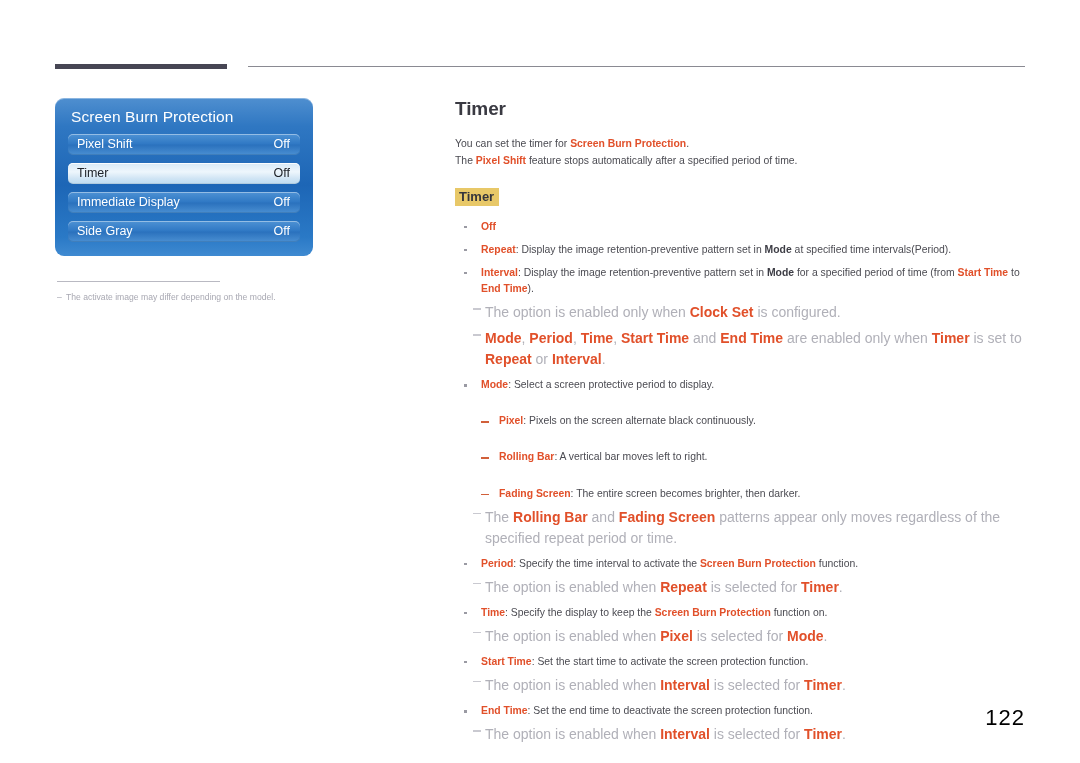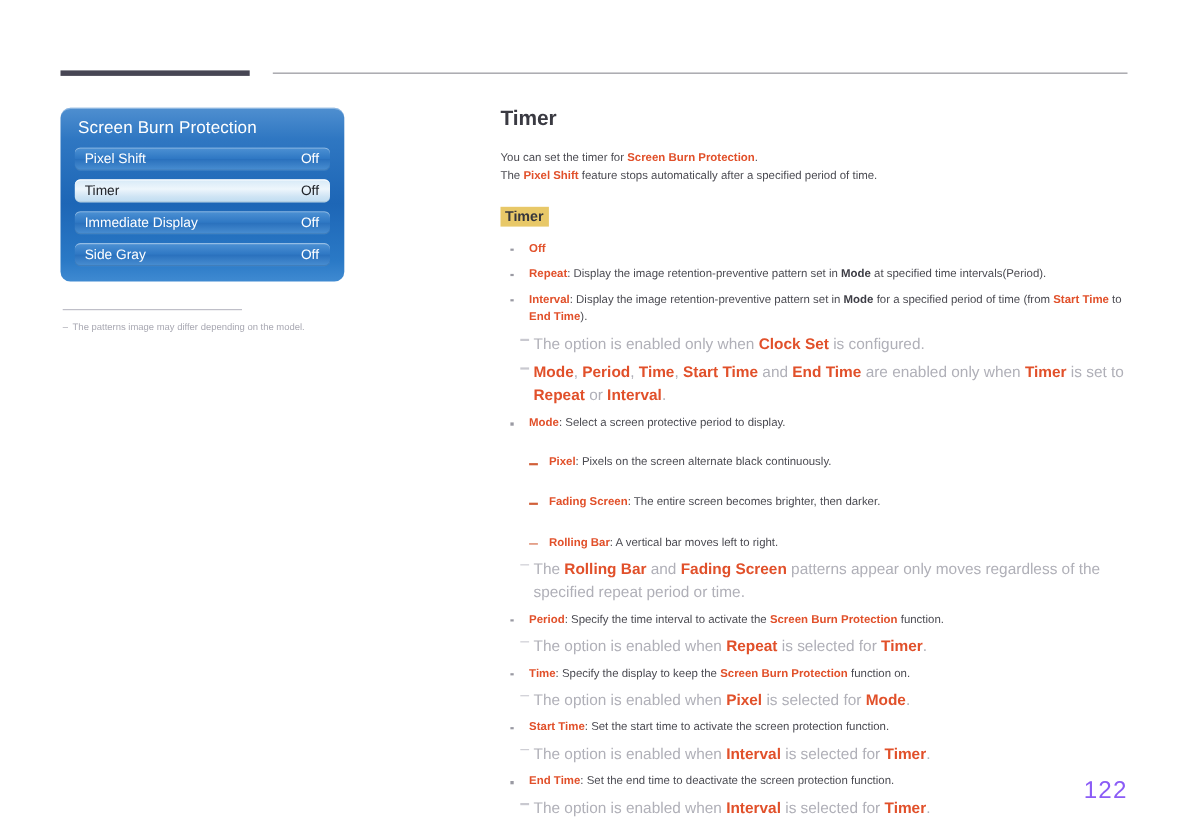--- a/index.html
+++ b/index.html
@@ -211,21 +211,21 @@
 
   .hl { color: #e1502a; font-weight: bold; }
   .hl-dark { color: #3d3d45; font-weight: bold; }
 
   
   .page-number {
     position: absolute;
     right: 55px;
     top: 705px;
     font-size: 22px;
-    color: #8b5cf6;
+    color: #000000;
     letter-spacing: 1px;
   }
 </style>
 </head>
 <body>
 
 <div class="header-rule-thick"></div>
 <div class="header-rule-thin"></div>
 
 <div class="osd-panel">
@@ -250,21 +250,21 @@
     <div class="osd-row">
       <span class="label">Side Gray</span>
       <span class="value">Off</span>
     </div>
 
   </div>
 </div>
 
 <div class="left-note-rule"></div>
 <div class="left-note">
-  <span class="dash">–</span><span>The patterns image may differ depending on the model.</span>
+  <span class="dash">–</span><span>The activate image may differ depending on the model.</span>
 </div>
 
 <div class="content">
 
   <h1 class="page-title">Timer</h1>
 
   <div class="intro-line">
     <span>You can set the timer for </span><span class="hl">Screen Burn Protection</span><span>.</span>
   </div>
 
@@ -298,25 +298,25 @@
 
     <li class="item">
       <span class="hl">Mode</span><span>: Select a screen protective period to display.</span>
     </li>
 
     <li class="sub">
       <span class="hl">Pixel</span><span>: Pixels on the screen alternate black continuously.</span>
     </li>
 
     <li class="sub">
+      <span class="hl">Rolling Bar</span><span>: A vertical bar moves left to right.</span>
+    </li>
+
+    <li class="sub">
       <span class="hl">Fading Screen</span><span>: The entire screen becomes brighter, then darker.</span>
-    </li>
-
-    <li class="sub">
-      <span class="hl">Rolling Bar</span><span>: A vertical bar moves left to right.</span>
     </li>
 
     <li class="note">
       <span>The </span><span class="hl">Rolling Bar</span><span> and </span><span class="hl">Fading Screen</span><span> patterns appear only moves regardless of the specified repeat period or time.</span>
     </li>
 
     <li class="item">
       <span class="hl">Period</span><span>: Specify the time interval to activate the </span><span class="hl">Screen Burn Protection</span><span> function.</span>
     </li>
 

